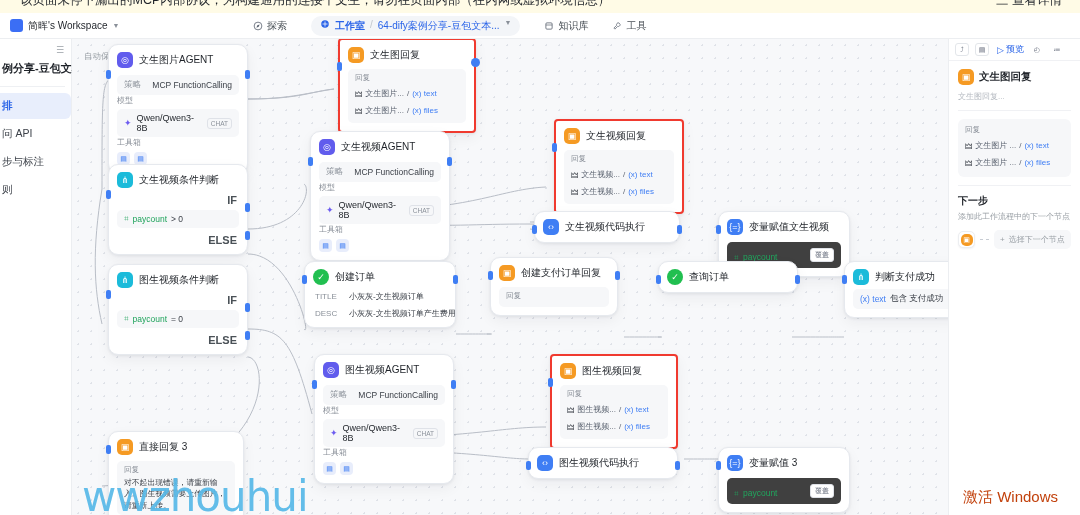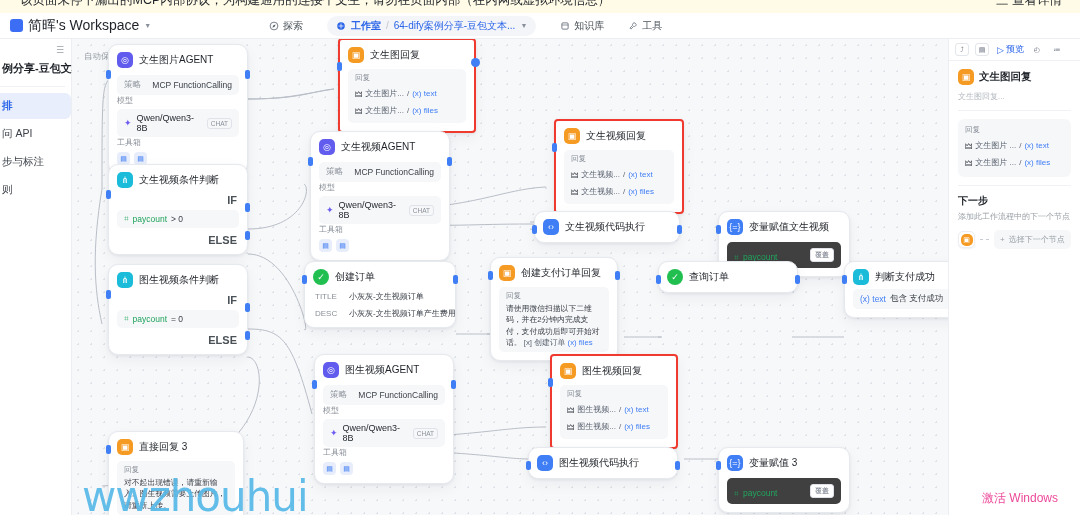--- a/index.html
+++ b/index.html
@@ -24,28 +24,28 @@
   }
 
   
   .header {
     position:absolute; left:0; top:13px; width:1080px; height:26px;
     background:#ffffff; border-bottom:1px solid #eceef1;
     display:flex; align-items:center;
   }
   .ws-chip { display:flex; align-items:center; gap:5px; margin-left:10px; }
   .ws-avatar { width:13px; height:13px; border-radius:3px; background:#3b6ef5; flex:none; }
-  .ws-name { font-size:14px; color:#1f2329; }
+  .ws-name { font-size:10px; color:#1f2329; }
   .caret { font-size:7px; color:#8a9099; }
 
   .header-center { margin-left:auto; margin-right:auto; display:flex; align-items:center; gap:24px; }
   .hdr-item { display:flex; align-items:center; gap:4px; font-size:10px; color:#4a5157; }
   .hdr-icn { width:10px; height:10px; display:inline-block; }
   .crumb-pill {
-    display:flex; align-items:center; gap:5px;
+    display:flex; gap:5px;
     background:#f3f5f8; border-radius:13px; padding:3px 9px;
   }
   .crumb-blue { color:#2a64e8; font-size:10px; font-weight:600; }
   .crumb-sep { color:#c2c7cd; font-size:10px; }
   .crumb-link { color:#2a64e8; font-size:10px; }
   .header-spacer { width:300px; }
 
   
   .sidebar {
     position:absolute; left:0; top:39px; width:72px; height:476px;
@@ -188,21 +188,21 @@
     flex:1; background:#f6f7f9; border-radius:5px; padding:4px 6px;
     font-size:8px; color:#9aa0a6; display:flex; align-items:center; gap:4px;
   }
 
   
   .watermark {
     position:absolute; left:10px; bottom:-6px; font-size:42px; color:#57b9e8;
     font-family:"DejaVu Sans",sans-serif; letter-spacing:-1px; opacity:.92; pointer-events:none;
   }
   .activate {
-    position:absolute; right:22px; bottom:8px; font-size:12px; color:#ec4899; pointer-events:none;
+    position:absolute; right:22px; bottom:8px; font-size:15px; color:#c2410c; pointer-events:none;
   }
 </style>
 </head>
 <body>
 
 <div class="top-cut">
   <div class="cut-text">该页面未停下漏出的MCP内部协议，为构建通用的连接个文生，请勿在页面内部（在内网或虚拟环境信息）</div>
   <div class="cut-right">三 查看详情</div>
 </div>
 
@@ -458,25 +458,20 @@
     <span class="port" style="right:-3px; top:13px;"></span>
   </div>
 
   <div class="node" style="left:418px; top:218px; width:128px;">
     <div class="node-head">
       <span class="node-ico ico-answer">▣</span>
       <span class="node-title">创建支付订单回复</span>
     </div>
     <div class="ans-block">
       <div class="ans-label">回复</div>
-      <div class="ans-text">
-        <span>请使用微信扫描以下二维码，并在2分钟内完成支付，支付成功后即可开始对话。</span>
-        <span class="ans-src">[x] 创建订单</span>
-        <span class="ans-var">(x) files</span>
-      </div>
     </div>
     <span class="port" style="left:-3px; top:13px;"></span>
     <span class="port" style="right:-3px; top:13px;"></span>
   </div>
 
   <div class="node" style="left:586px; top:222px; width:140px; padding-bottom:7px;">
     <div class="node-head">
       <span class="node-ico ico-tool">✓</span>
       <span class="node-title">查询订单</span>
     </div>

